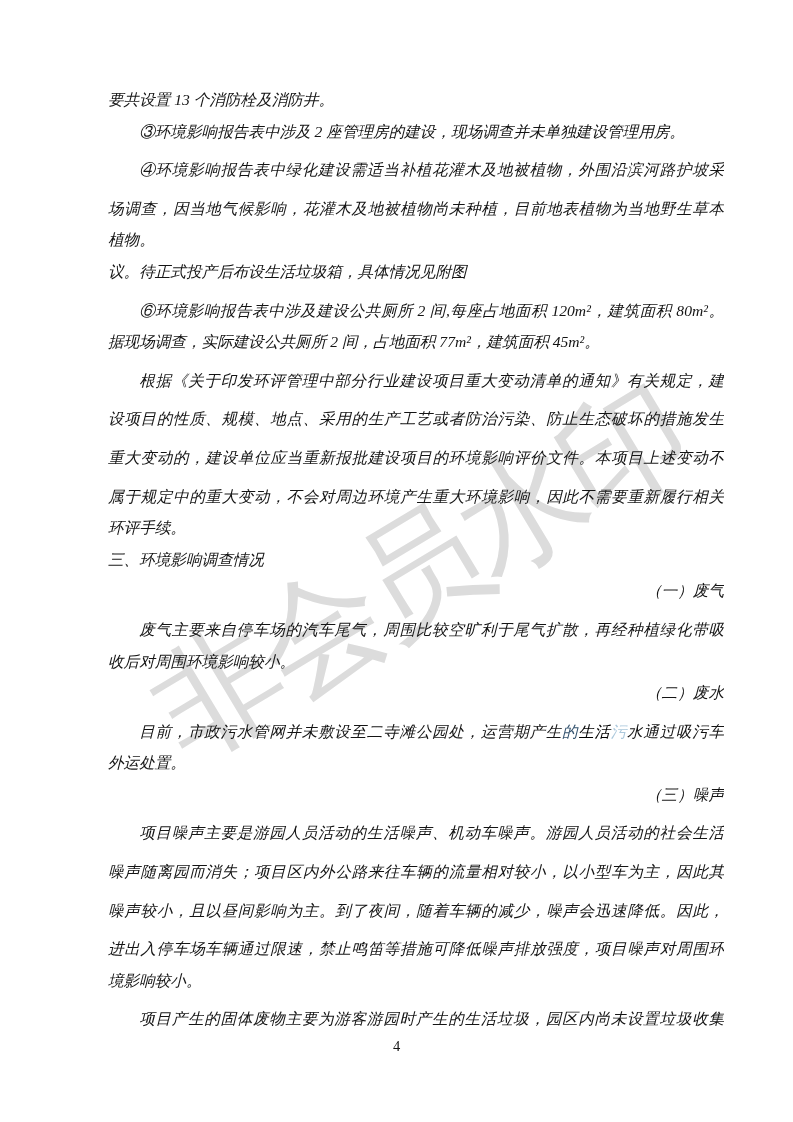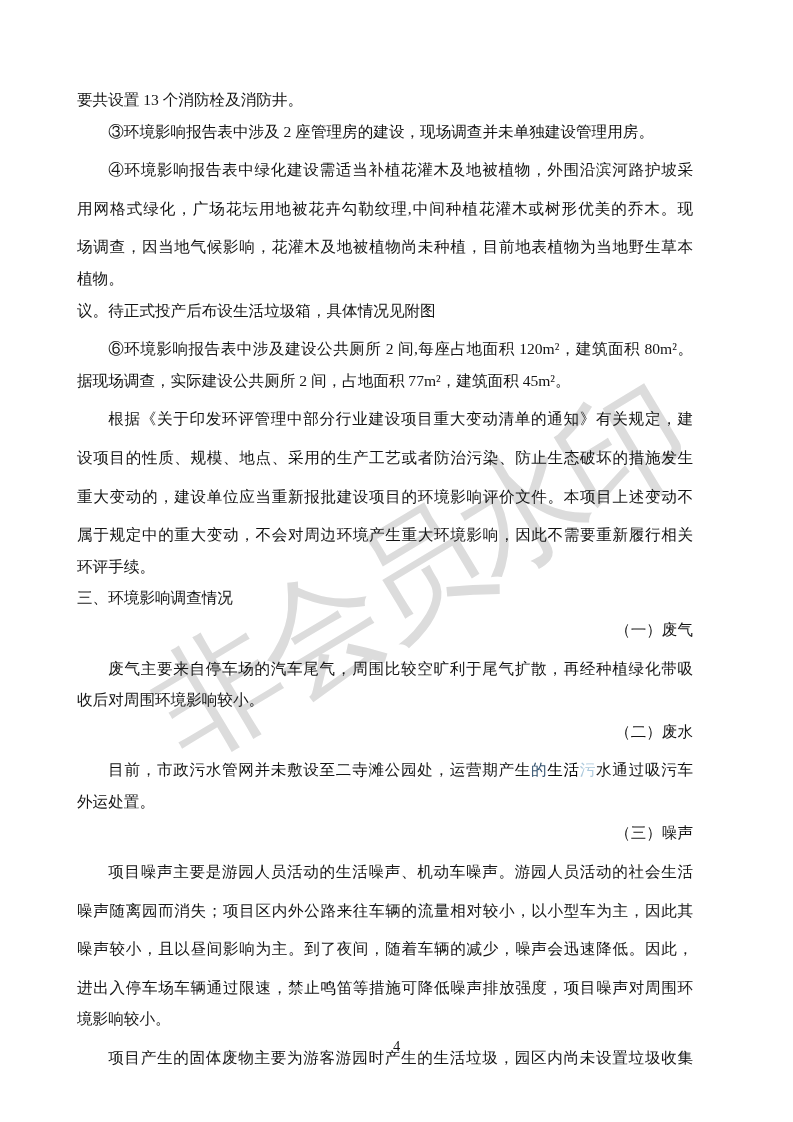--- a/index.html
+++ b/index.html
@@ -27,24 +27,25 @@
     letter-spacing: -8px;
     white-space: nowrap;
     font-family: "Liberation Sans", sans-serif;
     transform: rotate(-31deg);
     transform-origin: center center;
     z-index: 0;
     user-select: none;
   }
   .text-block {
     position: absolute;
-    left: 77px;
+    left: 108px;
     top: 84px;
     width: 616px;
     z-index: 1;
+    font-style: italic;
   }
   .line {
     font-size: 15.6px;
     line-height: 31.6px;
     height: 31.6px;
     letter-spacing: 0;
     overflow: hidden;
   }
   .line.ind { text-indent: 2em; }
   .line.sub { text-indent: 1.25em; text-align: right; }
@@ -69,21 +70,20 @@
 </head>
 <body>
 
 <div class="page" style="color: rgb(20, 20, 20);">
   <div class="watermark" style="color: rgb(220, 220, 220);">非会员水印</div>
 
   <div class="text-block">
       <div class="line"><span>要共设置 13 个消防栓及消防井。</span></div>
       <div class="line ind"><span>③环境影响报告表中涉及 2 座管理房的建设，现场调查并未单独建设管理用房。</span></div>
       <div class="line ind just"><span>④环境影响报告表中绿化建设需适当补植花灌木及地被植物，外围沿滨河路护坡采</span></div>
-      <div class="line just"><span>用网格式绿化，广场花坛用地被花卉勾勒纹理,中间种植花灌木或树形优美的乔木。现</span></div>
       <div class="line just"><span>场调查，因当地气候影响，花灌木及地被植物尚未种植，目前地表植物为当地野生草本</span></div>
       <div class="line"><span>植物。</span></div>
       <div class="line"><span>议。待正式投产后布设生活垃圾箱，具体情况见附图</span></div>
       <div class="line ind just"><span>⑥环境影响报告表中涉及建设公共厕所 2 间,每座占地面积 120m²，建筑面积 80m²。</span></div>
       <div class="line"><span>据现场调查，实际建设公共厕所 2 间，占地面积 77m²，建筑面积 45m²。</span></div>
       <div class="line ind just"><span>根据《关于印发环评管理中部分行业建设项目重大变动清单的通知》有关规定，建</span></div>
       <div class="line just"><span>设项目的性质、规模、地点、采用的生产工艺或者防治污染、防止生态破坏的措施发生</span></div>
       <div class="line just"><span>重大变动的，建设单位应当重新报批建设项目的环境影响评价文件。本项目上述变动不</span></div>
       <div class="line just"><span>属于规定中的重大变动，不会对周边环境产生重大环境影响，因此不需要重新履行相关</span></div>
       <div class="line"><span>环评手续。</span></div>

